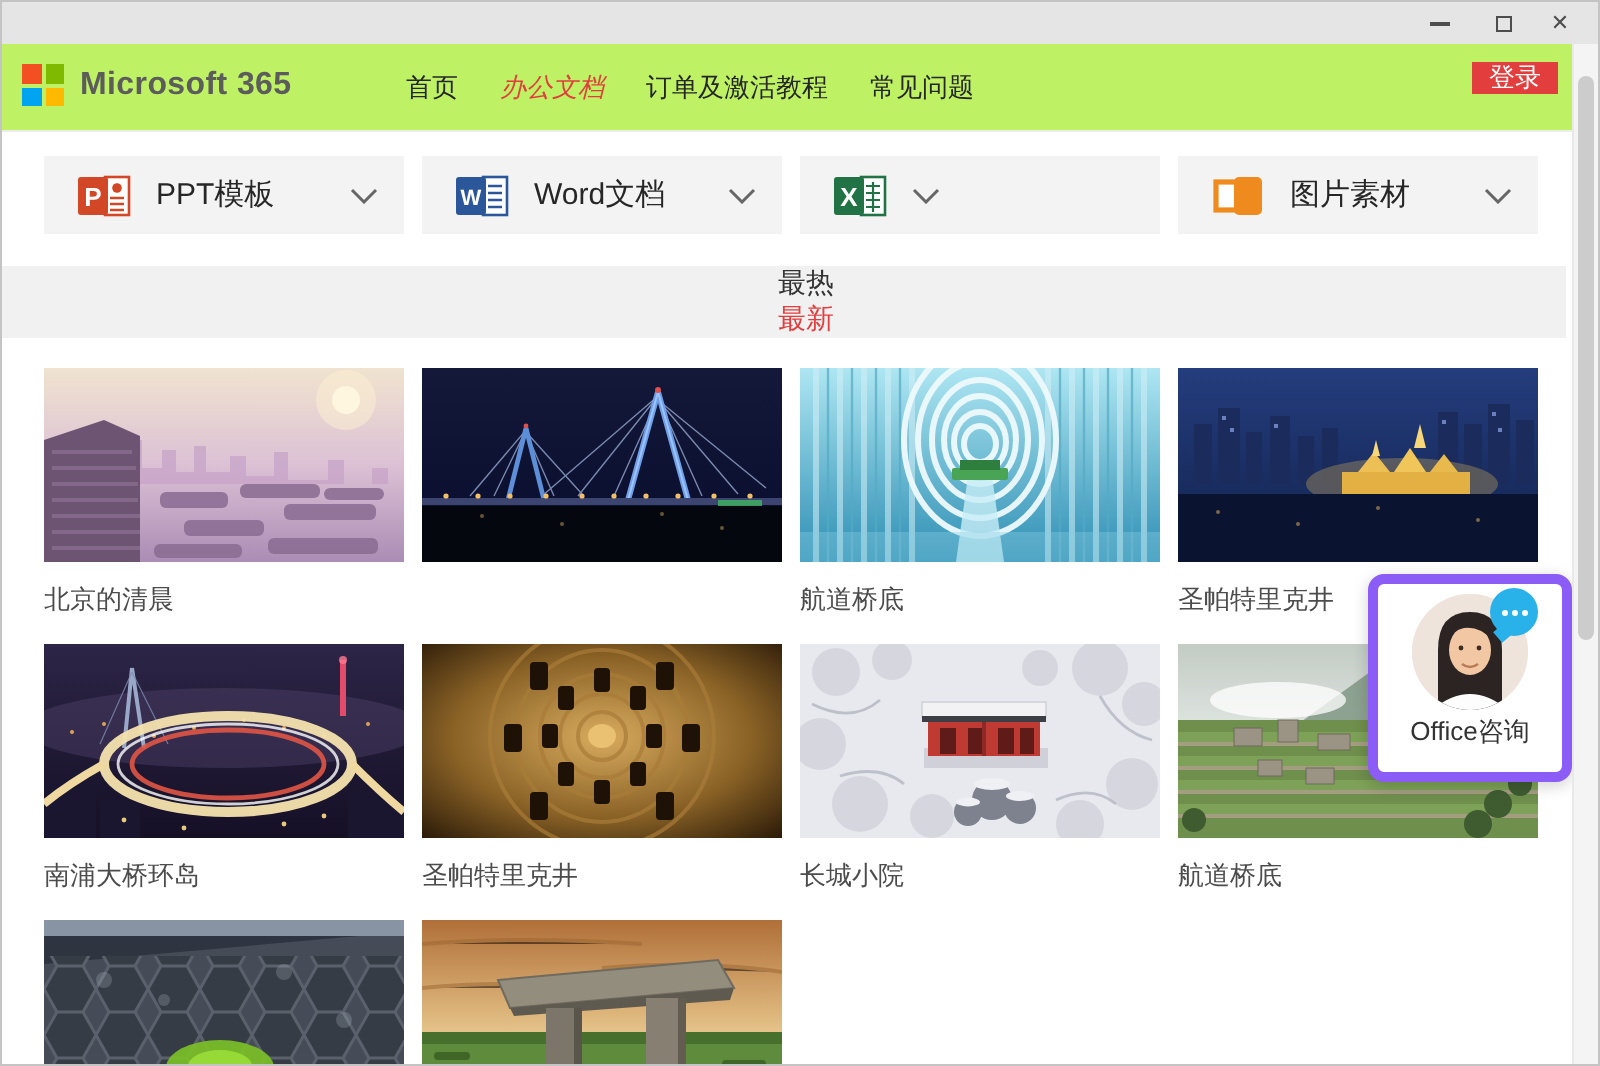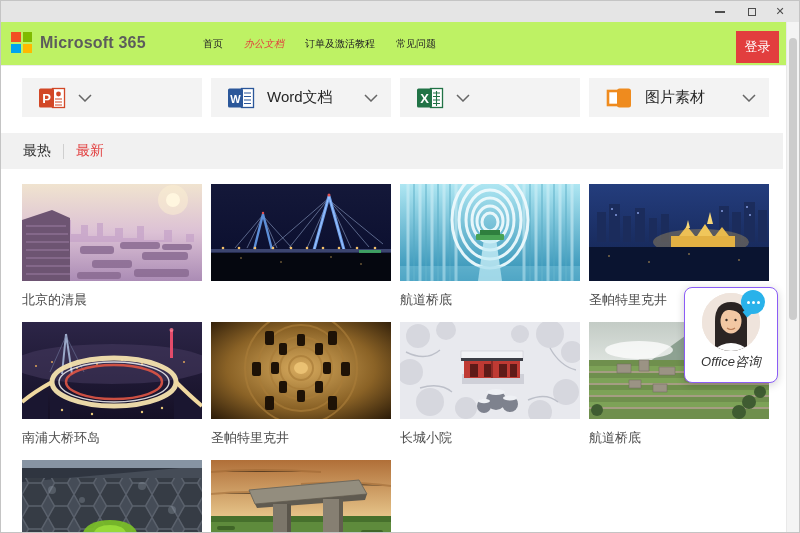--- a/index.html
+++ b/index.html
@@ -15,56 +15,56 @@
   .glyph-max{display:block;width:8px;height:8px;border:1.5px solid #4d4d4d;box-sizing:border-box;}
 
   
   .header{position:absolute;top:21px;left:0;width:100%;height:44px;background:#bef264;border-bottom:1px solid #ececec;box-sizing:border-box;}
   .brand{position:absolute;left:10px;top:10px;display:flex;align-items:center;gap:8px;}
   .ms-logo{width:21px;height:21px;display:grid;grid-template-columns:1fr 1fr;grid-template-rows:1fr 1fr;gap:2px;}
   .ms-logo span{display:block;}
   .sq-red{background:#f25022;} .sq-green{background:#7fba00;} .sq-blue{background:#00a4ef;} .sq-yellow{background:#ffb900;}
   .brand-text{font-size:16px;font-weight:700;color:#5c5c5c;letter-spacing:.2px;}
   .nav{position:absolute;left:202px;top:0;height:44px;display:flex;align-items:center;gap:21px;}
-  .nav-item{font-size:10px;color:#262626;cursor:pointer;white-space:nowrap;}
+  .nav-item{font-size:13px;color:#262626;cursor:pointer;white-space:nowrap;}
   .nav-item.active{color:#e23e3e;font-style:italic;}
-  .login-btn{position:absolute;left:735px;top:9px;width:43px;height:32px;background:#e23e3e;color:#fff;
+  .login-btn{position:absolute;left:735px;top:9px;width:43px;height:16px;background:#e23e3e;color:#fff;
              font-size:13px;border:none;display:flex;align-items:center;justify-content:center;cursor:pointer;
              font-family:inherit;}
 
   
   .category-row{position:absolute;top:77px;left:21px;display:flex;gap:9px;}
   .cat-card{width:180px;height:39px;background:#f3f3f3;display:flex;align-items:center;
             padding:0 13px 0 17px;box-sizing:border-box;cursor:pointer;}
   .cat-icon{width:27px;height:24px;margin-right:12px;flex:none;}
   .cat-label{font-size:15px;color:#262626;flex:1;}
   .chev{flex:none;}
 
   
   .filter-band{position:absolute;top:132px;left:0;width:782px;height:36px;background:#f1f1f1;
-               display:flex;align-items:center;padding-left:22px;box-sizing:border-box;}
+               display:flex;align-items:center;padding-left:22px;box-sizing:border-box;flex-direction:column;}
   .filter-item{font-size:14px;color:#333;cursor:pointer;}
   .filter-item.active{color:#e23e3e;}
   .filter-sep{width:1px;height:15px;background:#cfcfcf;margin:0 12px;}
 
   
   .grid{position:absolute;top:183px;left:21px;width:747px;display:grid;
         grid-template-columns:repeat(4,180px);column-gap:9px;row-gap:0;}
   figure.card{margin:0;height:138px;}
   .thumb{width:180px;height:97px;overflow:hidden;cursor:pointer;background:#ddd;}
   .thumb svg{display:block;width:100%;height:100%;}
   figcaption{font-size:13px;color:#4c4c4c;margin-top:10px;}
 
   
   .scrollbar{position:absolute;top:21px;right:0;width:13px;height:512px;background:#f4f4f4;border-left:1px solid #e9e9e9;box-sizing:border-box;}
   .scroll-thumb{position:absolute;top:16px;left:2px;width:8px;height:282px;background:#cccccc;border-radius:5px;cursor:pointer;}
 
   
   .chat-widget{position:absolute;left:683px;top:286px;width:92px;height:94px;background:#fff;border-radius:8px;
-               border:1px solid #8b5cf6;box-shadow:0 2px 8px rgba(0,0,0,.18);cursor:pointer;font-style:italic;}
+               border:5px solid #8b5cf6;box-shadow:0 2px 8px rgba(0,0,0,.18);cursor:pointer;}
   .chat-avatar{position:absolute;top:5px;left:17px;width:58px;height:58px;border-radius:50%;overflow:hidden;background:#efe4dc;}
   .chat-bubble{position:absolute;top:2px;left:56px;width:24px;height:24px;background:#29b2ea;border-radius:50%;
                display:flex;align-items:center;justify-content:center;}
   .chat-bubble::after{content:"";position:absolute;left:3px;bottom:-2px;width:7px;height:7px;background:#29b2ea;
                transform:rotate(50deg);z-index:-0;}
   .dots{display:flex;gap:2px;position:relative;}
   .dots i{width:3px;height:3px;border-radius:50%;background:#fff;}
   .chat-label{position:absolute;bottom:11px;left:0;width:100%;text-align:center;font-size:13px;color:#333;}
 </style>
 </head>
@@ -106,20 +106,21 @@
   <div class="category-row">
 
     <div class="cat-card">
       <svg class="cat-icon" viewBox="0 0 27 24">
         <rect x="13.5" y="2.5" width="12" height="19" fill="#fff" stroke="#d24726" stroke-width="1.3"></rect>
         <circle cx="19.5" cy="8" r="2.4" fill="#d24726"></circle>
         <path d="M16 13h7M16 16h7M16 19h7" stroke="#d24726" stroke-width="1.2"></path>
         <rect x="0" y="2.5" width="15" height="19" rx="1.5" fill="#d24726"></rect>
         <text x="7.5" y="17" text-anchor="middle" font-size="13" font-weight="bold" fill="#fff" font-family="Liberation Sans,sans-serif">P</text>
       </svg>
+      <span class="cat-label">PPT模板</span>
       <svg class="chev" width="14" height="8" viewBox="0 0 14 8">
         <path d="M1 1 L7 7 L13 1" stroke="#666" stroke-width="1.5" fill="none"></path>
       </svg>
     </div>
 
     <div class="cat-card">
       <svg class="cat-icon" viewBox="0 0 27 24">
         <rect x="13.5" y="2.5" width="12" height="19" fill="#fff" stroke="#2b579a" stroke-width="1.3"></rect>
         <path d="M16 7h7M16 10.5h7M16 14h7M16 17.5h7" stroke="#2b579a" stroke-width="1.2"></path>
         <rect x="0" y="2.5" width="15" height="19" rx="1.5" fill="#2b579a"></rect>

